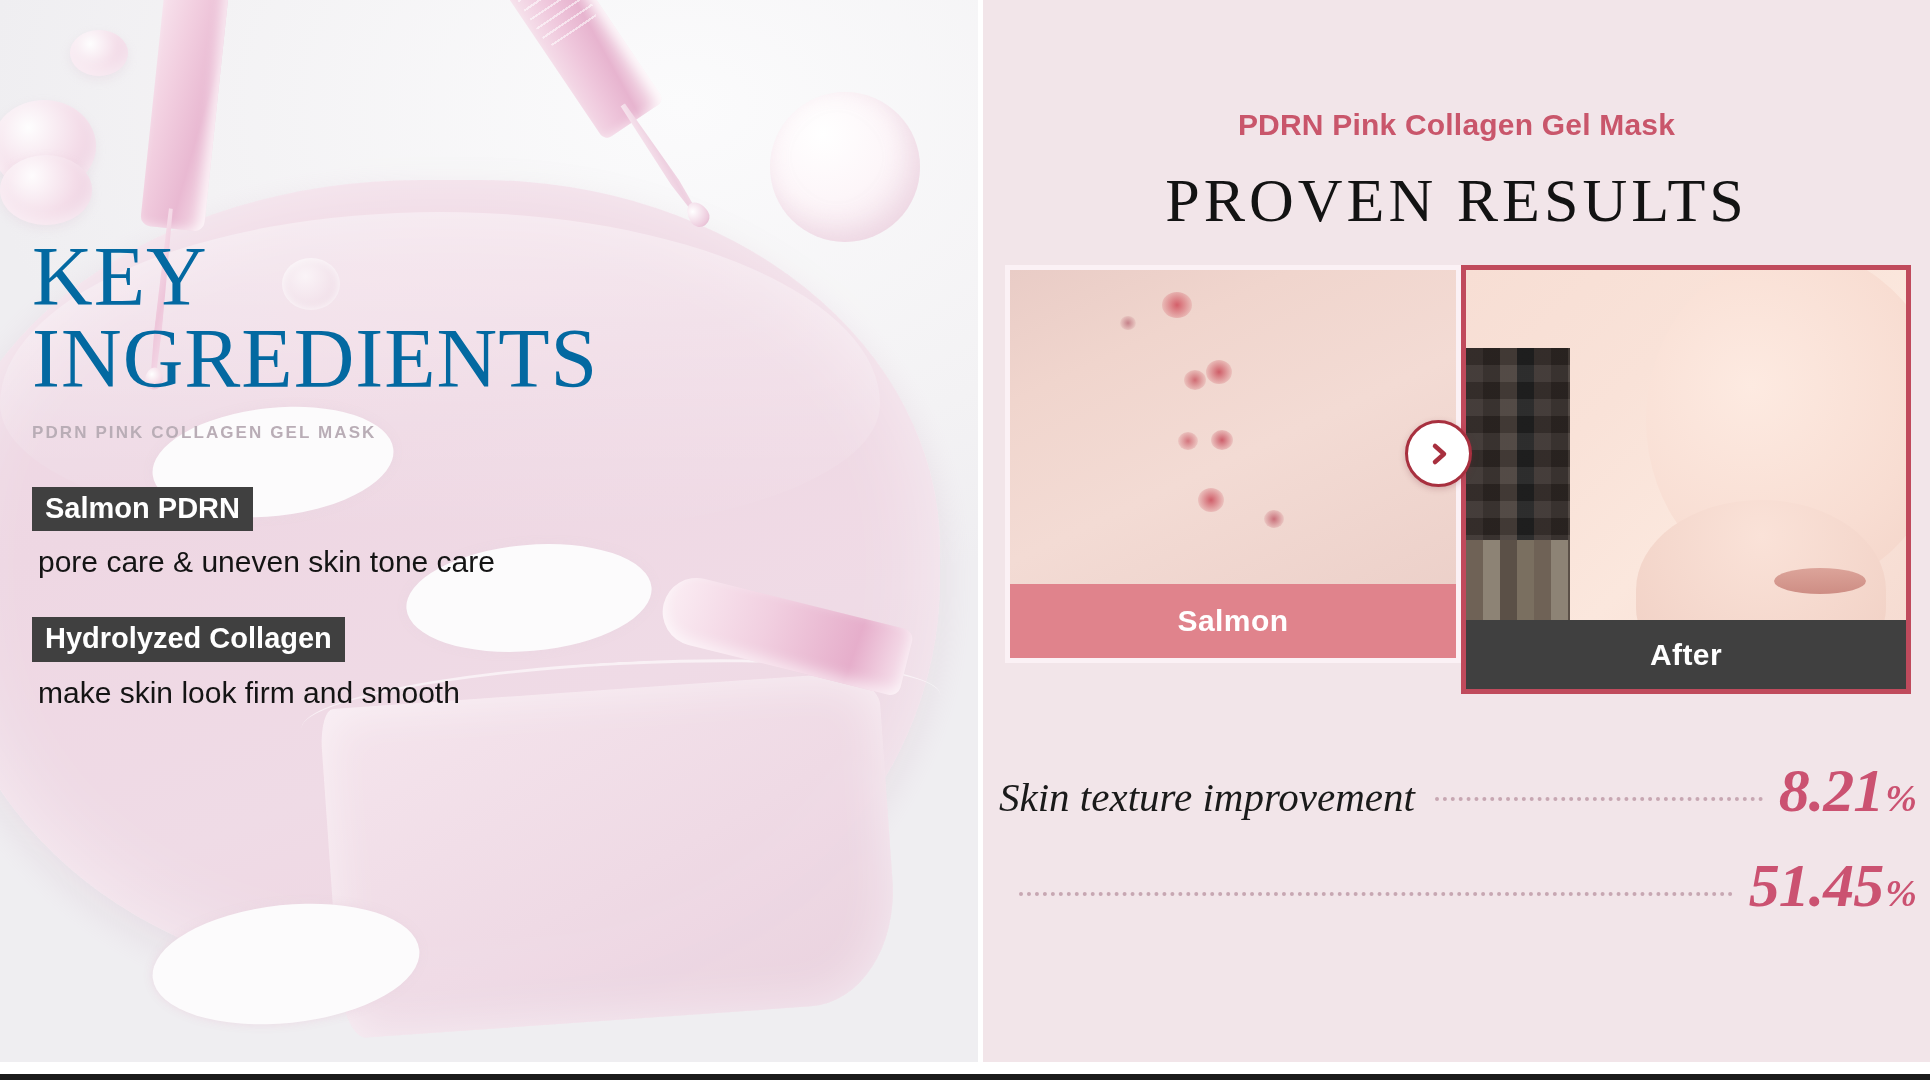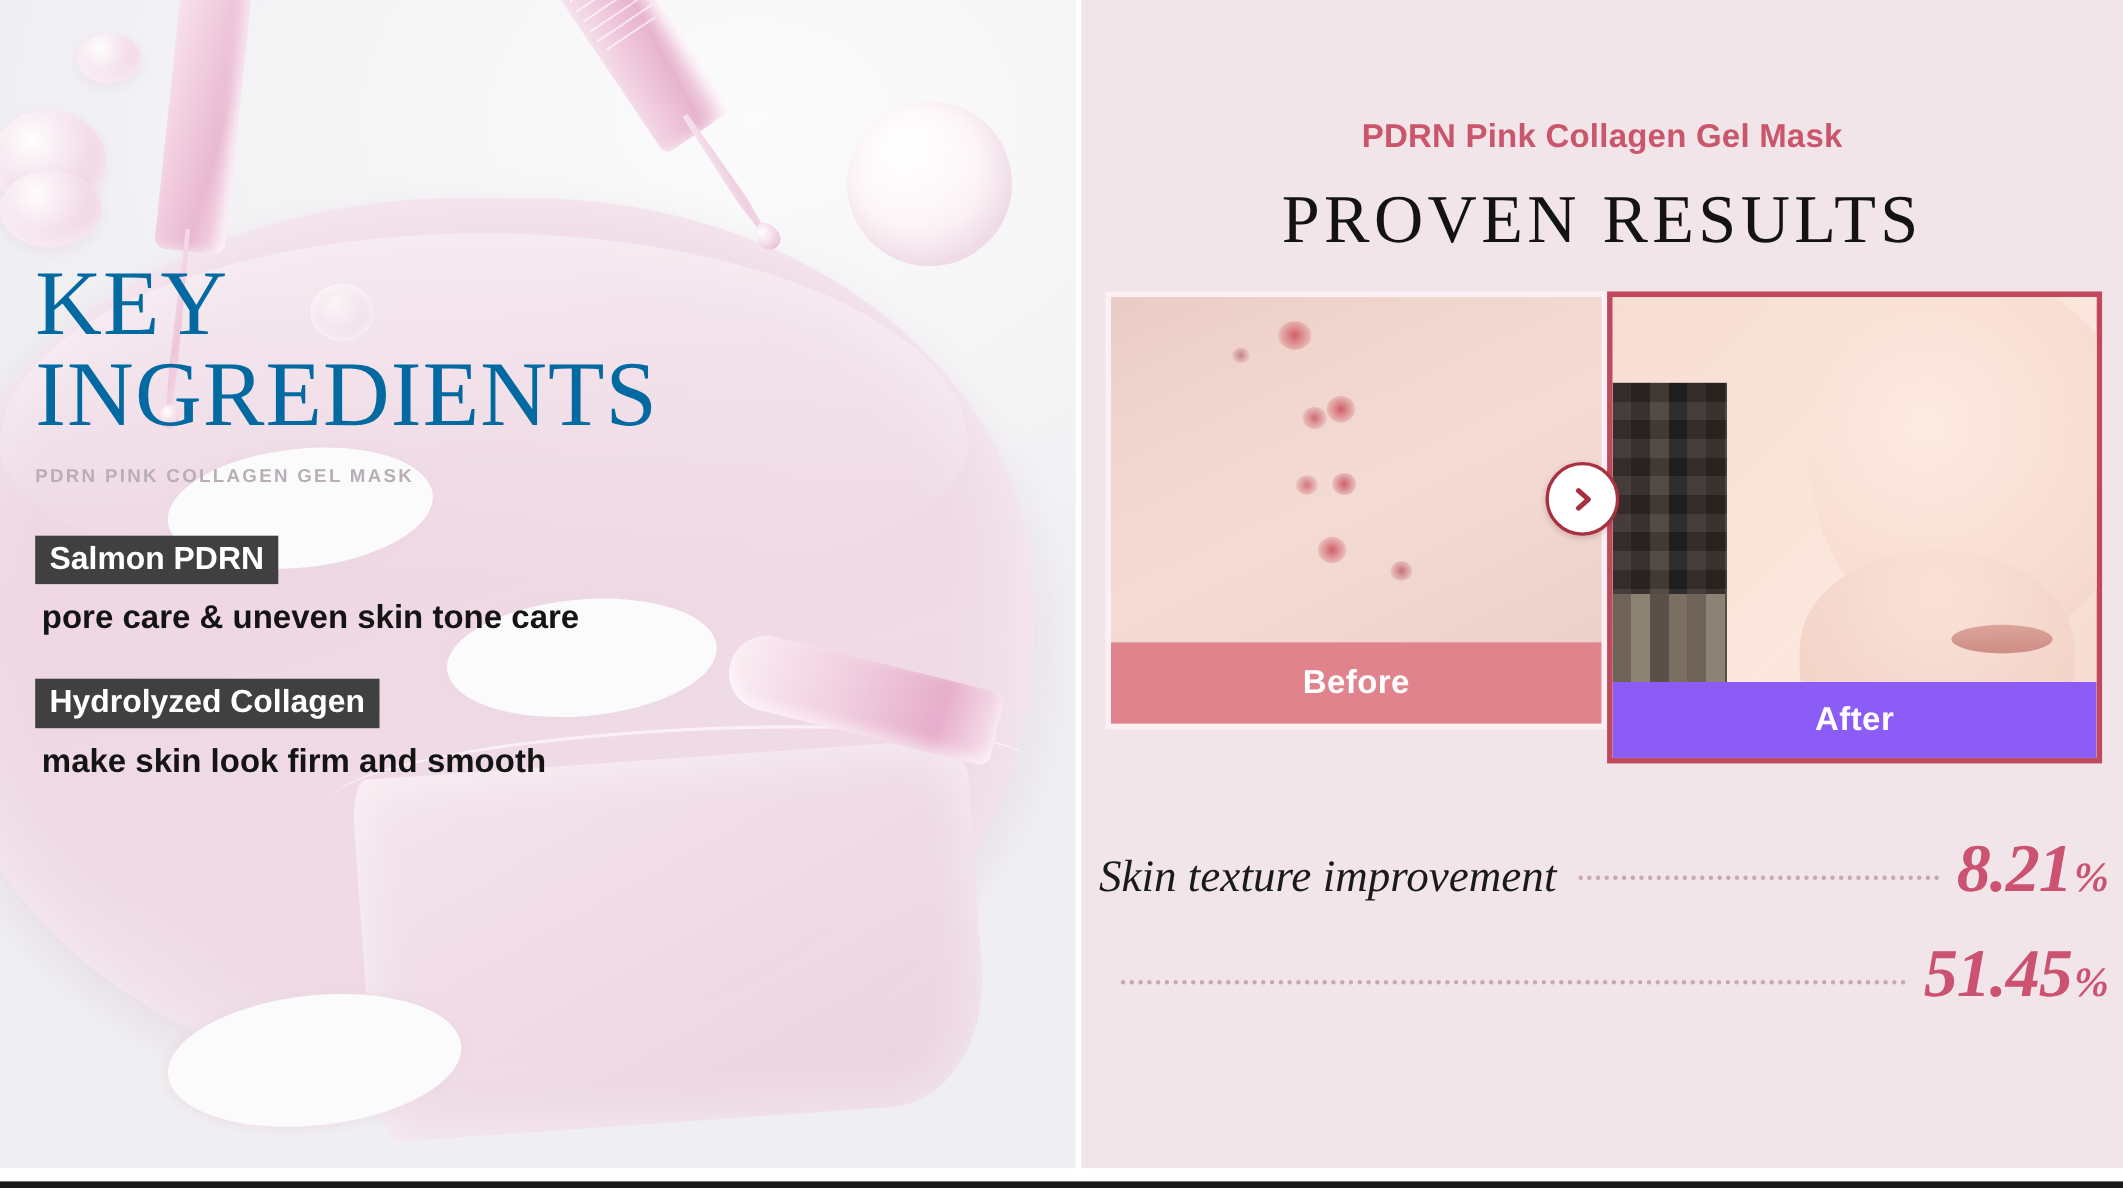--- a/index.html
+++ b/index.html
@@ -136,21 +136,21 @@
   .kicker-title .l2{ display:block; }
   .sub-label{
     margin-top:22px; font-size:17px; letter-spacing:2.1px; font-weight:700;
     color:#b9adb6;
   }
   .ing-block{ margin-top:44px; }
   .ing-badge{
     display:inline-block; background:#404040; color:#ffffff;
     font-size:29px; font-weight:700; padding:6px 13px 8px 13px; line-height:1.05;
   }
-  .ing-desc{ margin-top:14px; font-size:30px; color:#141414; font-weight:700; padding-left:6px; }
+  .ing-desc{ margin-top:14px; font-size:30px; color:#141414; font-weight:400; padding-left:6px; }
   .ing-block.second{ margin-top:38px; }
 
   
   .right-panel{
     position:absolute; left:983px; top:0; width:947px; height:1062px;
     background:#f2e5e9; overflow:hidden;
   }
   .rp-kicker{
     position:absolute; top:108px; left:0; width:100%; text-align:center;
     font-size:30px; font-weight:700; color:#c9566b; letter-spacing:.2px;
@@ -206,21 +206,21 @@
   .mosaic:after{
     content:""; position:absolute; left:0; bottom:0; width:100%; height:80px;
     background:repeating-linear-gradient(90deg,#6f6256 0 17px,#8d8375 17px 34px,#5b5047 34px 51px,#7a6f60 51px 68px);
   }
 
   .caption{
     position:absolute; left:0; bottom:0; width:100%;
     text-align:center; color:#ffffff; font-weight:700; letter-spacing:.4px;
   }
   .caption.before-cap{ height:74px; line-height:74px; font-size:30px; background:#e0838c; }
-  .caption.after-cap{ height:69px; line-height:69px; font-size:30px; background:#8b5cf6; }
+  .caption.after-cap{ height:69px; line-height:69px; font-size:30px; background:#404040; }
 
   .arrow-btn{
     position:absolute; left:400px; top:155px; width:67px; height:67px;
     border-radius:50%; background:#ffffff; border:3px solid #a8303f;
     display:flex; align-items:center; justify-content:center; z-index:9;
     box-shadow:0 2px 6px rgba(120,40,55,.25);
   }
   .arrow-btn svg{ display:block; }
 
   
@@ -311,21 +311,21 @@
         <div class="photo before-photo">
           <div class="spot" style="left:152px;top:22px;width:30px;height:26px;background:radial-gradient(circle,#d4606a 0%,rgba(212,96,106,.25) 70%,rgba(212,96,106,0) 100%);"></div>
           <div class="spot" style="left:196px;top:90px;width:26px;height:24px;background:radial-gradient(circle,#cf5e68 0%,rgba(207,94,104,.2) 72%,rgba(207,94,104,0) 100%);"></div>
           <div class="spot" style="left:174px;top:100px;width:22px;height:20px;background:radial-gradient(circle,#d06d74 0%,rgba(208,109,116,.2) 72%,rgba(208,109,116,0) 100%);"></div>
           <div class="spot" style="left:201px;top:160px;width:22px;height:20px;background:radial-gradient(circle,#cd5f6b 0%,rgba(205,95,107,.2) 72%,rgba(205,95,107,0) 100%);"></div>
           <div class="spot" style="left:168px;top:162px;width:20px;height:18px;background:radial-gradient(circle,#d4767e 0%,rgba(212,118,126,.2) 72%,rgba(212,118,126,0) 100%);"></div>
           <div class="spot" style="left:188px;top:218px;width:26px;height:24px;background:radial-gradient(circle,#d05f6a 0%,rgba(208,95,106,.2) 72%,rgba(208,95,106,0) 100%);"></div>
           <div class="spot" style="left:254px;top:240px;width:20px;height:18px;background:radial-gradient(circle,#c9707a 0%,rgba(201,112,122,.18) 72%,rgba(201,112,122,0) 100%);"></div>
           <div class="spot" style="left:110px;top:46px;width:16px;height:14px;background:radial-gradient(circle,#c6828a 0%,rgba(198,130,138,.15) 72%,rgba(198,130,138,0) 100%);"></div>
         </div>
-        <div class="caption before-cap">Before</div>
+        <div class="caption before-cap">Salmon</div>
       </div>
 
       <div class="card after">
         <div class="photo after-photo">
           <div class="after-cheek"></div>
           <div class="after-jaw"></div>
           <div class="after-lip"></div>
           <div class="mosaic"></div>
         </div>
         <div class="caption after-cap">After</div>

